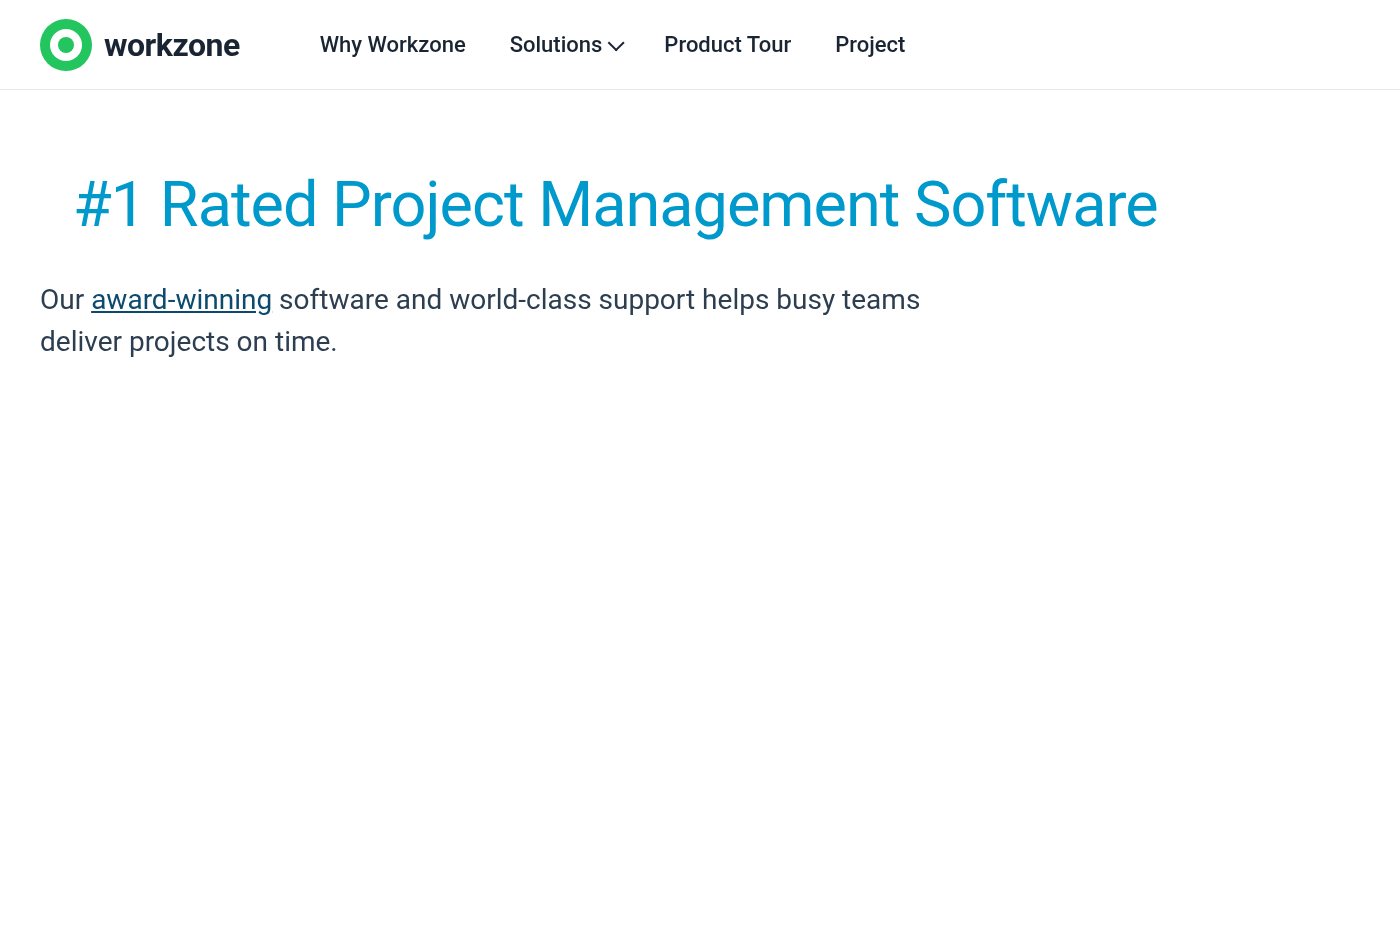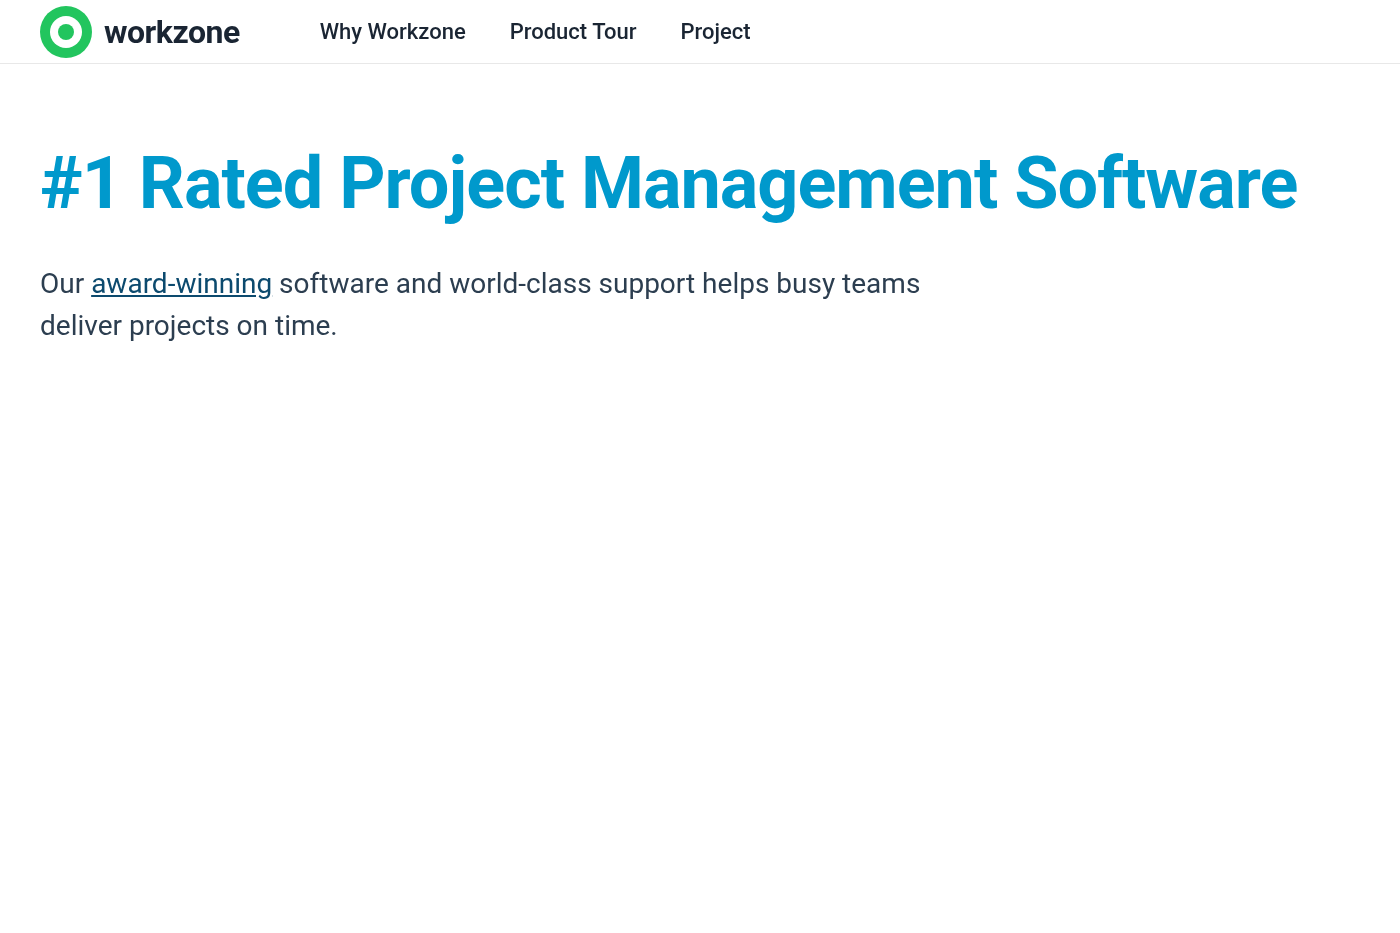--- a/index.html
+++ b/index.html
@@ -14,21 +14,21 @@
       width: 1400px;
       min-height: 933px;
       overflow-x: hidden;
     }
 
     
     .header {
       display: flex;
       align-items: center;
       padding: 0 40px;
-      height: 64px;
+      height: 90px;
       background: #ffffff;
       border-bottom: 1px solid #e8e8e8;
     }
 
     .logo-area {
       display: flex;
       align-items: center;
       gap: 12px;
       margin-right: 60px;
       text-decoration: none;
@@ -79,26 +79,27 @@
       transform: rotate(45deg) translateY(-3px);
     }
 
     
     .hero {
       padding: 80px 40px 60px 40px;
       max-width: 1400px;
     }
 
     .hero-title {
-      font-size: 72px;
-      font-weight: 700;
+      font-size: 63px;
+      font-weight: 400;
       color: #0099cc;
       line-height: 1.1;
       margin-bottom: 40px;
       letter-spacing: -1px;
+      margin-left: 33px;
     }
 
     .hero-subtitle {
       font-size: 28px;
       color: #2c3e50;
       line-height: 1.5;
       max-width: 900px;
       font-weight: 400;
     }
 
@@ -119,20 +120,24 @@
       <circle cx="26" cy="26" r="16" fill="#ffffff"></circle>
       <circle cx="26" cy="26" r="8" fill="#22c55e"></circle>
     </svg>
     <span class="logo-text">workzone</span>
   </a>
 
   <nav class="nav">
     <a class="nav-item" href="#">
       <span>Why Workzone</span>
     </a>
+    <a class="nav-item nav-item-solutions" href="#">
+      <span>Solutions</span>
+      <span class="chevron-down"></span>
+    </a>
     <a class="nav-item" href="#">
       <span>Product Tour</span>
     </a>
     <a class="nav-item" href="#">
       <span>Project</span>
     </a>
   </nav>
 </header>
 
 <section class="hero">

